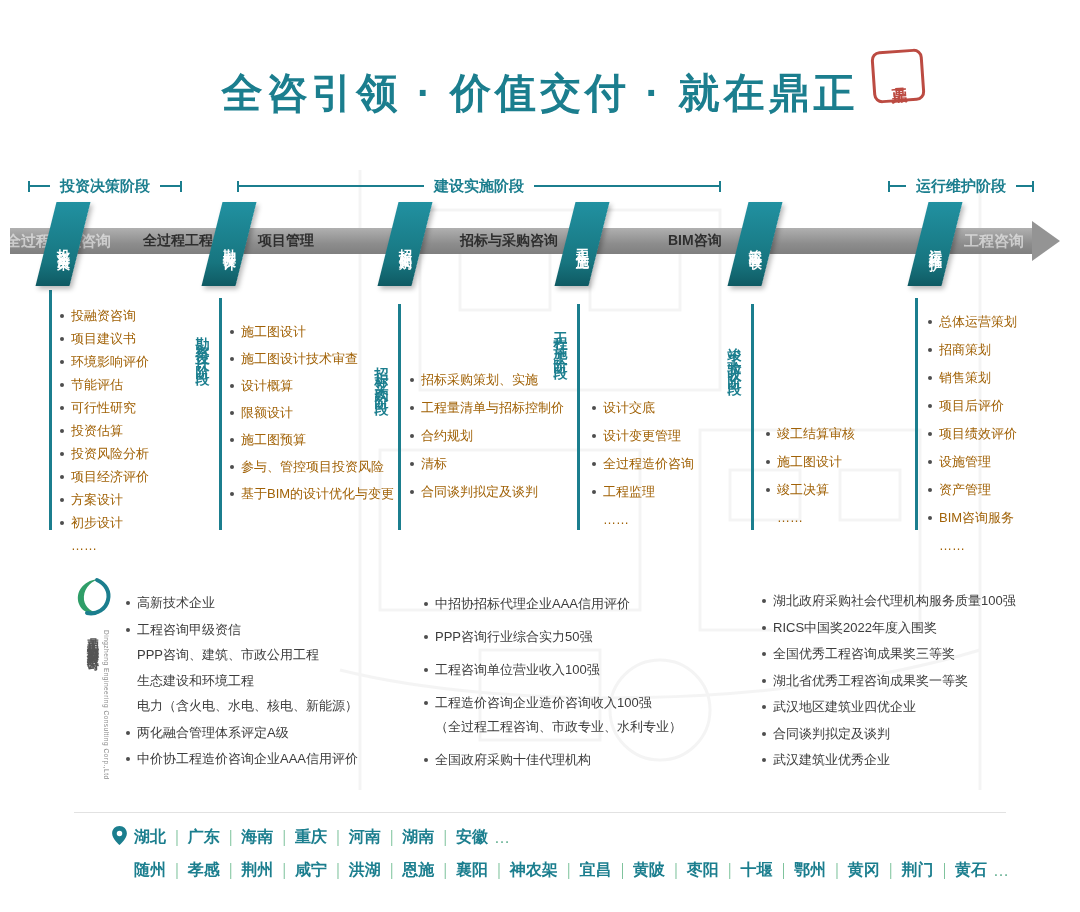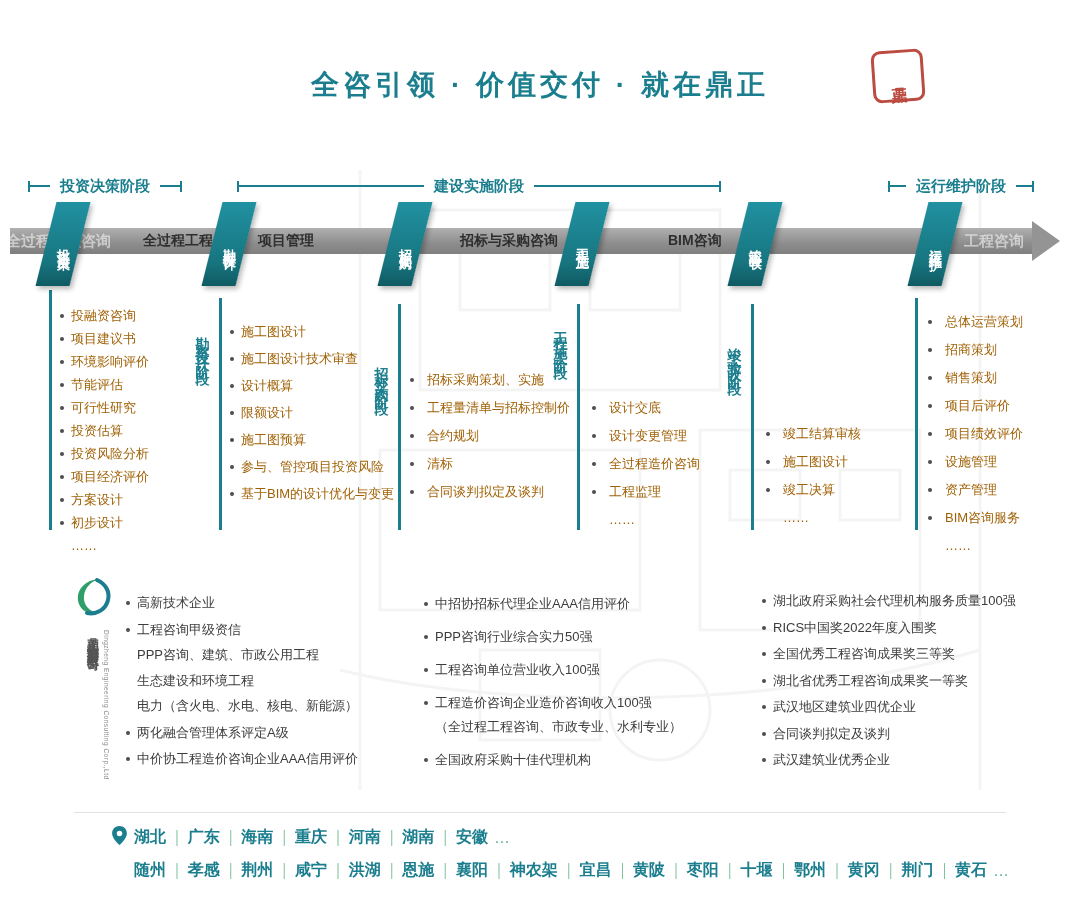--- a/index.html
+++ b/index.html
@@ -5,21 +5,21 @@
   html,body{margin:0;padding:0;background:#ffffff;}
   .stage{
     position:relative;width:1080px;height:912px;margin:0 auto;background:#ffffff;
     overflow:hidden;font-family:"Liberation Sans","DejaVu Sans",sans-serif;color:#3c3c3c;
   }
   
   .bg-wm{position:absolute;left:300px;top:150px;width:720px;height:680px;opacity:0.055;z-index:0;}
   
   .page-title{
     position:absolute;left:0;right:0;top:66px;text-align:center;margin:0;
-    font-size:28px;font-weight:bold;color:#1b7e8e;letter-spacing:4px;z-index:2;white-space:nowrap;
+    font-size:41px;font-weight:bold;color:#1b7e8e;letter-spacing:4px;z-index:2;white-space:nowrap;
   }
   .seal{
     position:absolute;left:872px;top:50px;width:46px;height:46px;border:3px solid #b5382e;border-radius:9px;
     display:flex;align-items:center;justify-content:center;transform:rotate(-4deg);opacity:.9;z-index:2;background:rgba(255,255,255,.6);
   }
   .seal-text{writing-mode:vertical-rl;text-orientation:upright;color:#b5382e;font-weight:bold;font-size:16px;line-height:1;letter-spacing:2px;}
   
   .phase{position:absolute;top:176px;height:20px;display:flex;align-items:center;z-index:2;}
   .phase .cap{width:2px;height:11px;background:#1b7e8e;}
   .phase .hline{flex:1;height:2px;background:#1b7e8e;}
@@ -43,21 +43,21 @@
   .vhead{position:absolute;writing-mode:vertical-rl;text-orientation:upright;z-index:2;
     color:#1b7e8e;font-weight:bold;font-size:14px;letter-spacing:7px;line-height:1;}
   
   .col{position:absolute;z-index:2;}
   .item{display:flex;align-items:flex-start;font-size:13px;line-height:19px;color:#a16207;}
   .item .dot{flex:0 0 auto;width:4px;height:4px;border-radius:50%;background:#4d4d4d;margin:8px 7px 0 0;}
   .item .txt{white-space:nowrap;}
   .no-dot .dot{visibility:hidden;}
   .g23 .item{margin-bottom:4px;}
   .g27 .item{margin-bottom:8px;}
-  .g28 .item{margin-bottom:9px;gap:6px;}
+  .g28 .item{margin-bottom:9px;}
   
   .honors .item{color:#3c3c3c;}
   .honors .item .txt{white-space:pre-line;}
   .hcol1 .item{line-height:25.5px;margin-bottom:1px;}
   .hcol1 .item .dot{margin-top:11px;}
   .hcol2 .item{line-height:24px;margin-bottom:9px;}
   .hcol2 .item .dot{margin-top:10px;}
   .hcol3 .item{line-height:26.5px;margin-bottom:0;}
   .hcol3 .item .dot{margin-top:11px;}
   

